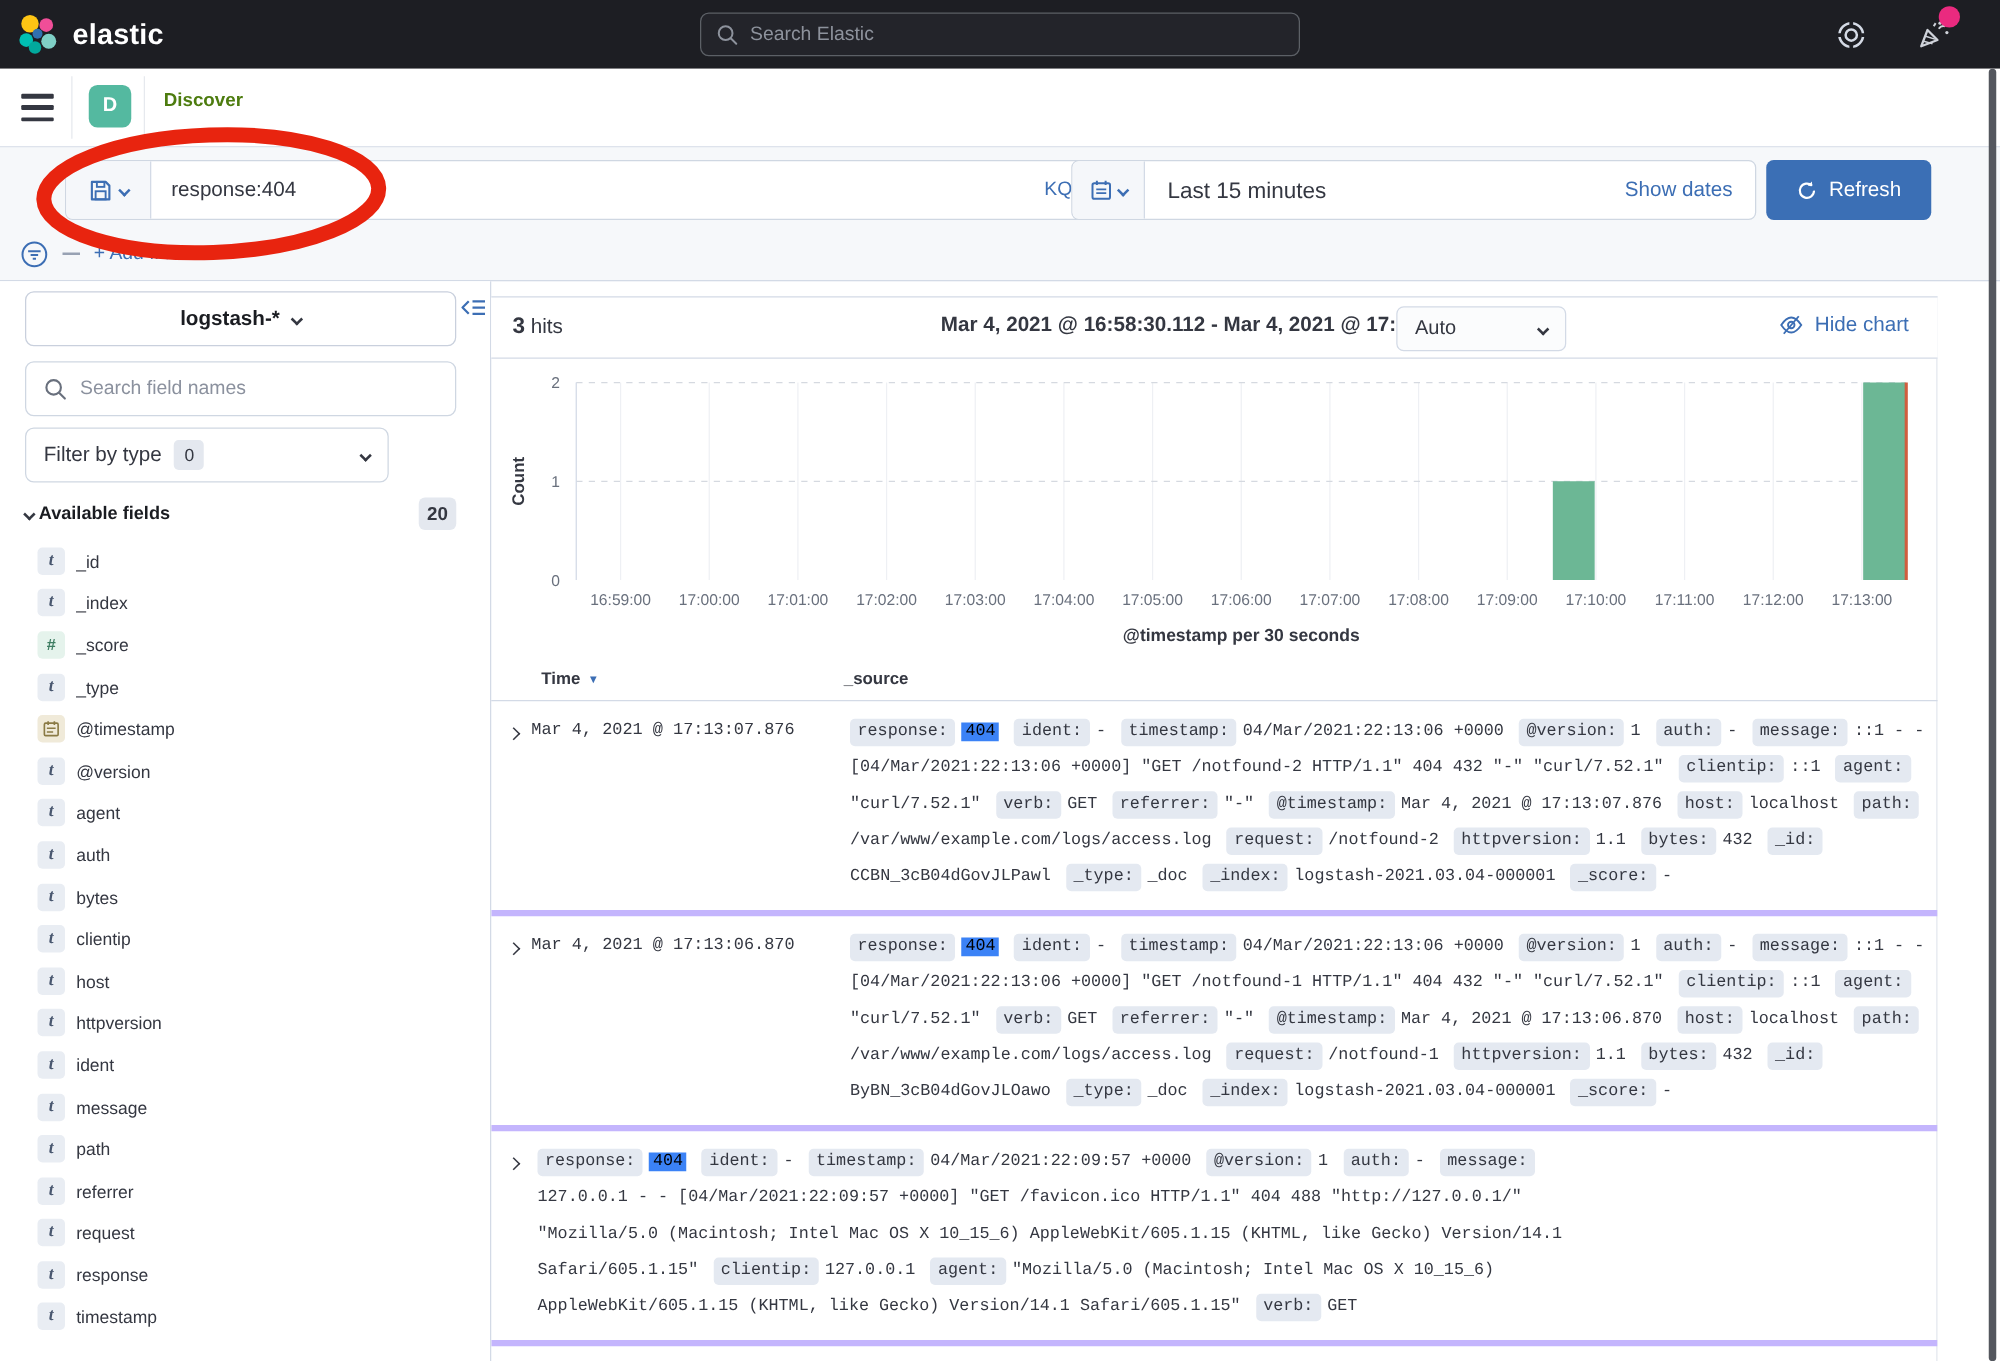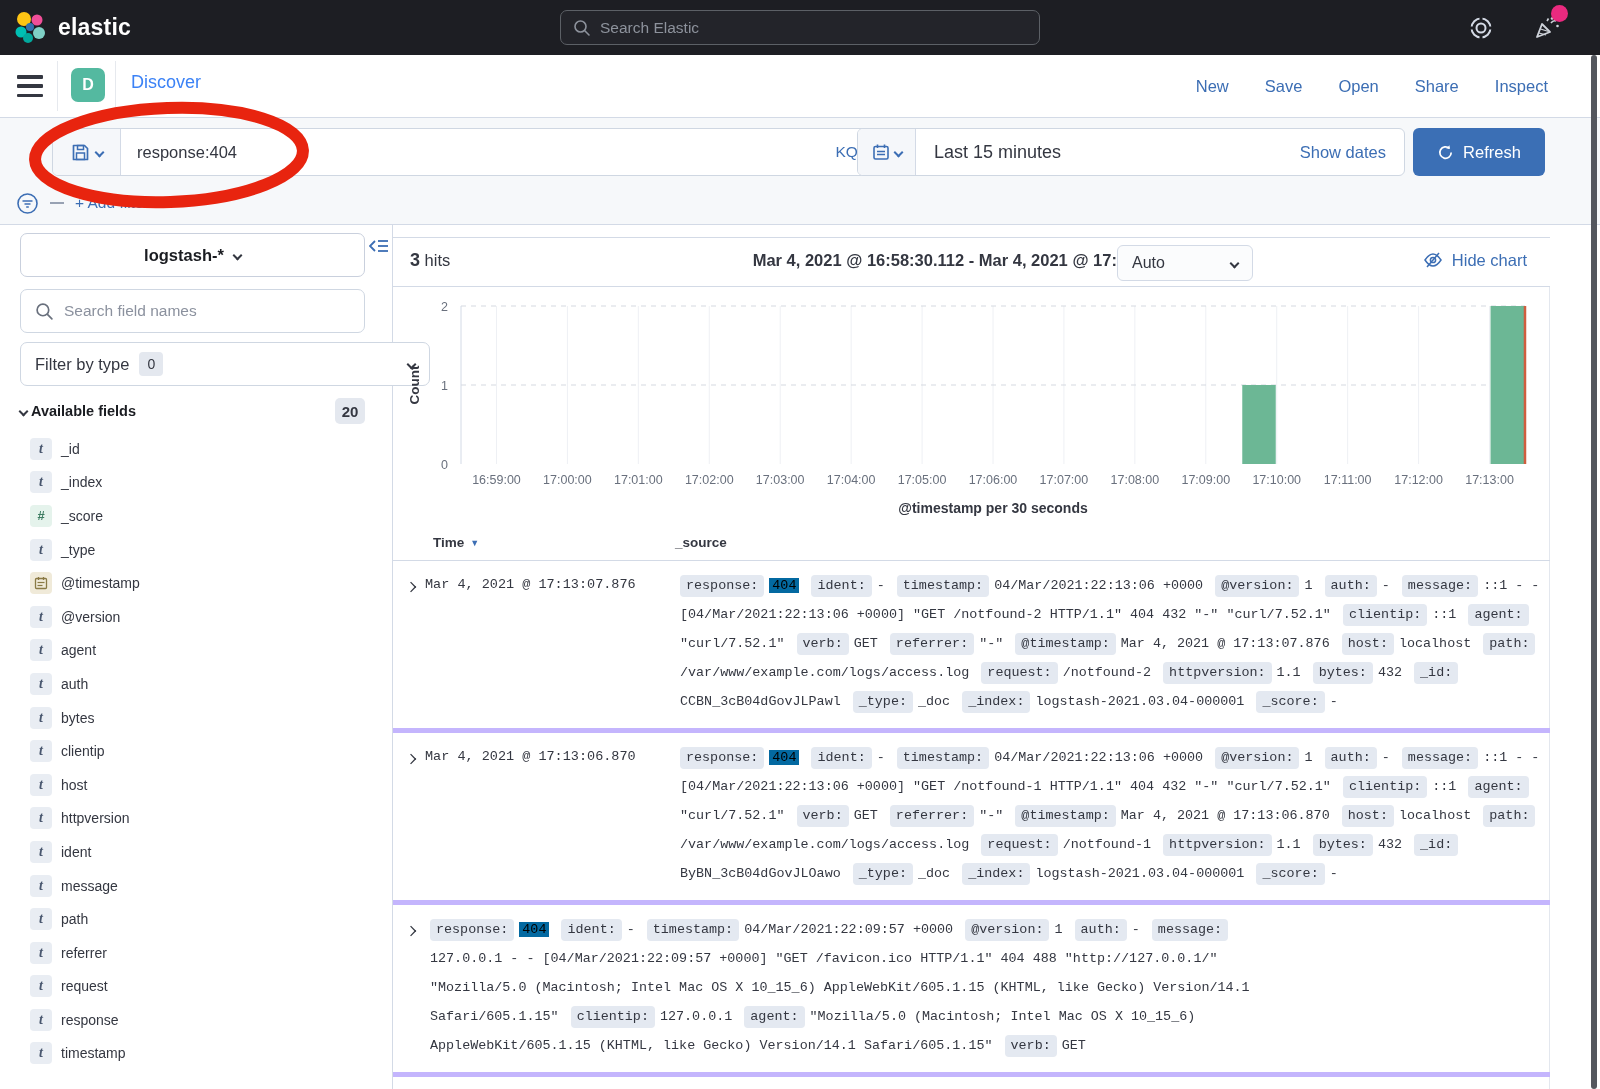--- a/index.html
+++ b/index.html
@@ -17,21 +17,21 @@
   .global-search .ph { color:#8d929c; font-size:15.5px; }
   .hdr-icons { position:absolute; right:40px; top:0; height:55px; display:flex; align-items:center; gap:38px; }
   .notif-dot { position:absolute; right:32px; top:5px; width:17px; height:17px; border-radius:50%; background:#ea2a7f; }
 
   
   .nav-row { left:0; top:55px; width:1600px; height:63px; background:#fff; border-bottom:1px solid #d3dae6; }
   .burger { position:absolute; left:17px; top:20px; width:26px; height:22px; display:flex; flex-direction:column; justify-content:space-between; cursor:pointer; }
   .burger span { display:block; height:3.5px; background:#343741; border-radius:1px; }
   .vsep { position:absolute; top:6px; width:1px; height:50px; background:#e6e9ee; }
   .app-badge { position:absolute; left:71px; top:13px; width:34px; height:34px; border-radius:7px; background:#54b9a0; color:#fff; font-weight:700; font-size:16px; display:flex; align-items:center; justify-content:center; }
-  .page-title { position:absolute; left:131px; top:17px; font-size:18px; font-weight:400; color:#3b82f6; }
+  .page-title { position:absolute; left:131px; top:17px; font-size:15px; font-weight:700; color:#4d7c0f; }
   .nav-actions { position:absolute; right:52px; top:0; height:62px; display:flex; align-items:center; gap:36px; }
   .nav-actions span { color:#3c6eb4; font-size:16.5px; cursor:pointer; }
 
   
   .query-section { left:0; top:118px; width:1600px; height:107px; background:#f6f8fa; border-bottom:1px solid #d3dae6; }
   .query-group { position:absolute; left:16px; top:10px; width:829px; height:48px; background:#fff; border:1px solid #cfd7e2; border-radius:6px; display:flex; align-items:stretch; overflow:hidden;margin-left:36px; }
   .save-seg { width:68px; background:#f5f7fa; border-right:1px solid #d3dae6; display:flex; align-items:center; justify-content:center; gap:6px; cursor:pointer; }
   .query-input { flex:1; display:flex; align-items:center; padding-left:16px; font-size:16.5px; color:#343741; }
   .kql-seg { width:58px; display:flex; align-items:center; justify-content:center; color:#3c6eb4; font-size:15.5px; font-weight:500; cursor:pointer; }
   .date-group { position:absolute; left:857px; top:10px; width:548px; height:48px; background:#fff; border:1px solid #cfd7e2; border-radius:6px; display:flex; align-items:stretch; overflow:hidden; }
@@ -42,21 +42,21 @@
   .filter-row { position:absolute; left:16px; top:70px; height:30px; display:flex; align-items:center; gap:11px; }
   .filter-dash { width:14px; height:2px; background:#98a2b3; }
   .add-filter { color:#3c6eb4; font-size:15.5px; cursor:pointer; }
 
   
   .sidebar { left:0; top:225px; width:393px; height:864px; background:#fff; border-right:1px solid #d3dae6; }
   .index-select { position:absolute; left:20px; top:8px; width:345px; height:44px; border:1px solid #c9d0dd; border-radius:7px; background:#fff; display:flex; align-items:center; justify-content:center; gap:10px; font-size:16.5px; font-weight:700; color:#1a1c21; cursor:pointer; }
   .collapse-btn { position:absolute; left:369px; top:12px; cursor:pointer; }
   .field-search { position:absolute; left:20px; top:64px; width:345px; height:44px; border:1px solid #cfd7e2; border-radius:7px; background:#fff; display:flex; align-items:center; gap:10px; padding:0 14px; }
   .field-search .ph { color:#8b919e; font-size:15.5px; }
-  .type-filter { position:absolute; left:20px; top:117px; width:410px; height:44px; border:1px solid #cfd7e2; border-radius:7px; background:#fff; display:flex; align-items:center; gap:10px; padding:0 14px; font-size:16.5px; color:#343741; cursor:pointer; }
+  .type-filter { position:absolute; left:20px; top:117px; width:291px; height:44px; border:1px solid #cfd7e2; border-radius:7px; background:#fff; display:flex; align-items:center; gap:10px; padding:0 14px; font-size:16.5px; color:#343741; cursor:pointer; }
   .count-pill { background:#e4e8ef; border-radius:4px; min-width:24px; height:24px; display:flex; align-items:center; justify-content:center; font-size:14px; color:#343741; padding:0 5px; }
   .type-filter .chev { margin-left:auto; }
   .avail-row { position:absolute; left:20px; top:172px; width:345px; height:28px; display:flex; align-items:center; gap:4px; cursor:pointer; }
   .avail-label { font-weight:700; font-size:14.5px; color:#1a1c21; }
   .avail-count { margin-left:auto; background:#e4e8ef; border-radius:5px; min-width:30px; height:26px; display:flex; align-items:center; justify-content:center; font-weight:700; font-size:15px; }
   .field-list { position:absolute; left:0; top:207px; width:393px; }
   .field-item { height:33.6px; display:flex; align-items:center; gap:9px; padding-left:30px; cursor:pointer; }
   .tok { width:22px; height:22px; border-radius:4px; display:flex; align-items:center; justify-content:center; flex:0 0 22px; }
   .tok-t { background:#e9edf3; color:#49576f; font-family:"Liberation Serif",serif; font-style:italic; font-weight:700; font-size:14px; }
   .tok-num { background:#e5f3ec; color:#3e7d62; font-weight:700; font-size:13px; }
@@ -80,21 +80,21 @@
   .th-time { position:absolute; left:40px; top:2px; font-size:13.5px; font-weight:700; display:flex; gap:6px; align-items:center; cursor:pointer; }
   .th-time .sort { color:#3c6eb4; font-size:9px; }
   .th-source { position:absolute; left:282px; top:2px; font-size:13.5px; font-weight:700; }
   .doc-rows { left:393px; top:561px; width:1157px; height:528px; overflow:hidden; }
   .doc-row { position:relative; border-bottom:5px solid #c4b5fd; padding:10px 0 12px 0; display:flex; }
   .expander { width:12px; height:12px; border-right:2px solid #343741; border-top:2px solid #343741; transform:rotate(45deg) scale(.62); margin:10px 0 0 12px; flex:0 0 12px; cursor:pointer; }
   .doc-time { width:242px; flex:0 0 242px; font-size:13.5px; padding-top:6px; margin-left:8px; white-space:nowrap; }
   .doc-src { width:865px; flex:0 0 865px; margin-left:13px; font-size:13.4px; line-height:29px; word-break:break-word; }
   .kv { margin-right:4px; }
   .k { display:inline-block; background:#e4e9f1; border-radius:4px; padding:0 6px; line-height:22px; margin-right:5px; }
-  .hl { background:#0369a1; padding:0 3px; }
+  .hl { background:#3b82f6; padding:0 3px; }
 
   
   .scroll-thumb { left:1591px; top:55px; width:6px; height:1034px; background:#54575e; border-radius:3px; cursor:pointer; }
   .annotation { left:26px; top:100px; width:286px; height:110px; pointer-events:none; z-index:50; }
   .chev { width:9px; height:9px; border-right:2px solid #69707d; border-bottom:2px solid #69707d; transform:rotate(45deg); display:inline-block; }
   .chev.blue { border-color:#3c6eb4; }
   .chev.dark { border-color:#343741; }
   .chev.small { width:7px; height:7px; }
   svg { display:block; }
 </style>
@@ -147,27 +147,20 @@
   <div class="nav-row abs">
     <div class="burger">
         <span></span>
         <span></span>
         <span></span>
       </div>
     <div class="vsep" style="left:57px"></div>
     <div class="app-badge">D</div>
     <div class="vsep" style="left:115px"></div>
     <div class="page-title">Discover</div>
-    <div class="nav-actions">
-        <span>New</span>
-        <span>Save</span>
-        <span>Open</span>
-        <span>Share</span>
-        <span>Inspect</span>
-      </div>
   </div>
 
   <div class="query-section abs">
     <div class="query-group">
       <div class="save-seg">
         <svg width="19" height="19" viewBox="0 0 19 19">
           <path d="M2.5 2.5 h11 l3 3 v11 h-14 z" fill="none" stroke="#3c6eb4" stroke-width="1.7" stroke-linejoin="round"></path>
           <rect x="5.5" y="10" width="8" height="6.5" fill="none" stroke="#3c6eb4" stroke-width="1.5"></rect>
           <rect x="6.5" y="2.5" width="6" height="4" fill="none" stroke="#3c6eb4" stroke-width="1.5"></rect>
         </svg>

